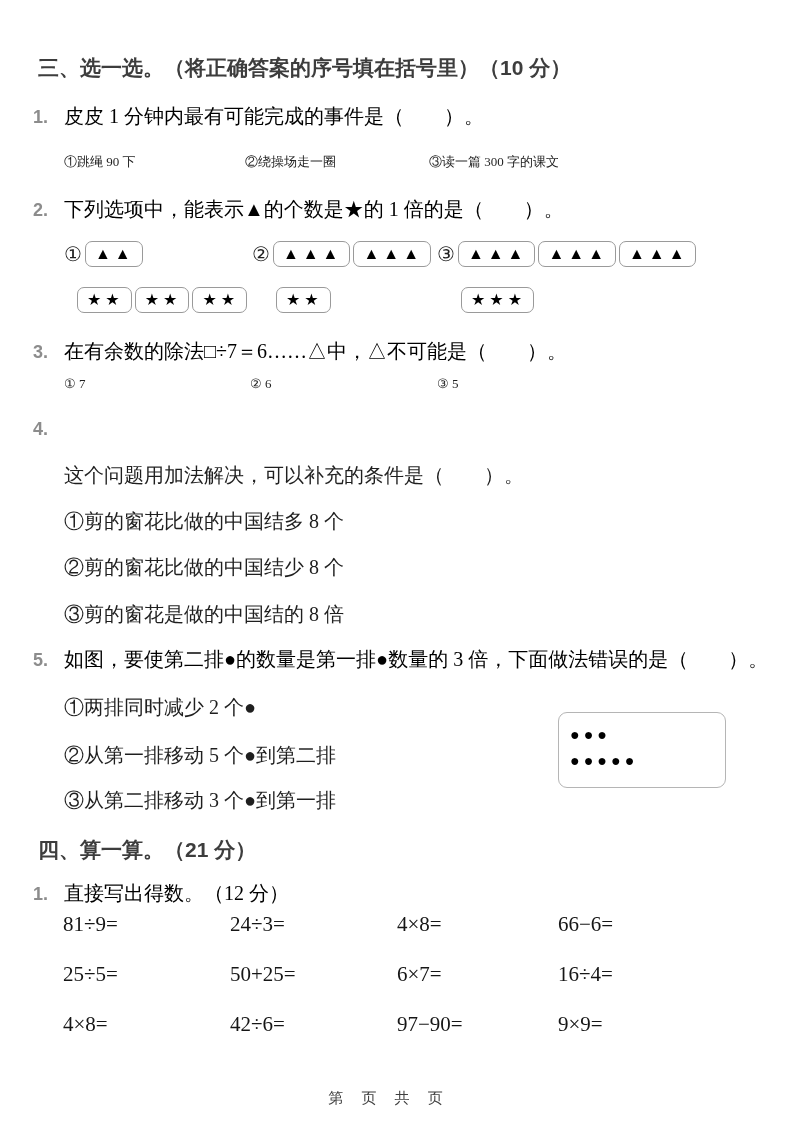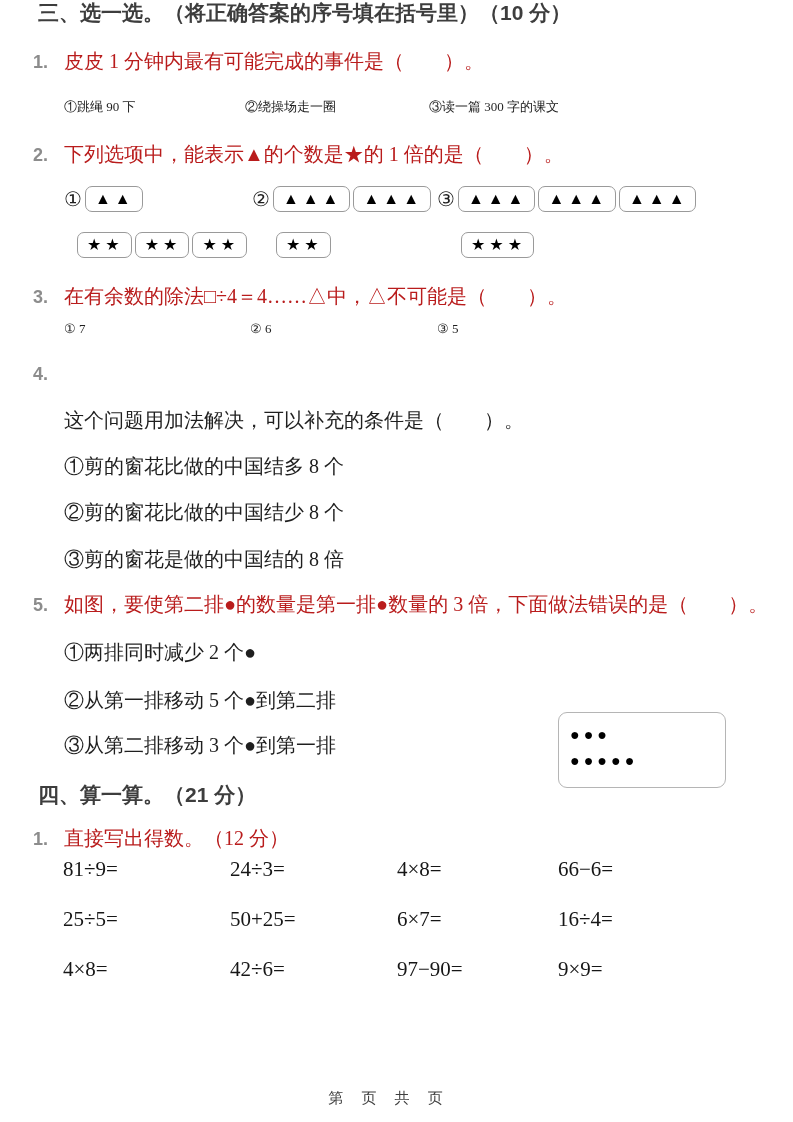--- a/index.html
+++ b/index.html
@@ -1,30 +1,30 @@
 <!DOCTYPE html>
 <html><head>
 <meta charset="utf-8">
 <style>
   html,body{margin:0;padding:0;background:#fff;}
   .page{
     width:793px;height:1122px;background:#ffffff;position:relative;
     font-family:"Liberation Serif",serif;color:#1f1f1f;overflow:hidden;
-    box-sizing:border-box;
+    box-sizing:border-box;padding-top:55px;
   }
   .sec-title{
     font-family:"Liberation Sans",sans-serif;font-weight:bold;
     color:#3d3d3d;font-size:21px;line-height:26px;margin-left:38px;
   }
   .q-line{display:flex;align-items:baseline;margin-left:33px;font-size:20px;line-height:26px;}
   .q-num{
     font-family:"Liberation Sans",sans-serif;font-weight:bold;color:#8c8c8c;
     font-size:18px;width:31px;flex:none;
   }
-  .q-text{color:#b91c1c;}
+  .q-text{color:#000000;}
   .opt-row{display:flex;margin-left:64px;font-size:13px;line-height:26px;}
   .col1a{width:181px;flex:none;}
   .col2a{width:184px;flex:none;}
   .col1b{width:186px;flex:none;}
   .col2b{width:187px;flex:none;}
   .opt-line{margin-left:64px;font-size:20px;line-height:26px;}
   
   .q2-groups{display:flex;margin-left:64px;margin-top:16px;}
   .q2-g1{width:188px;flex:none;}
   .q2-g2{width:185px;flex:none;}
@@ -110,21 +110,21 @@
         <span class="sbox">▲▲▲</span>
       </div>
       <div class="q2-row2 ind-md">
         <span class="sbox">★★★</span>
       </div>
     </div>
   </div>
 
   <div class="q-line mt23">
     <span class="q-num">3.</span>
-    <span class="q-text">在有余数的除法□÷4＝4……△中，△不可能是（　　）。</span>
+    <span class="q-text">在有余数的除法□÷7＝6……△中，△不可能是（　　）。</span>
   </div>
   <div class="opt-row mt18">
     <span class="col1b">① 7</span>
     <span class="col2b">② 6</span>
     <span>③ 5</span>
   </div>
 
   <div class="q-line mt19">
     <span class="q-num">4.</span>
   </div>

